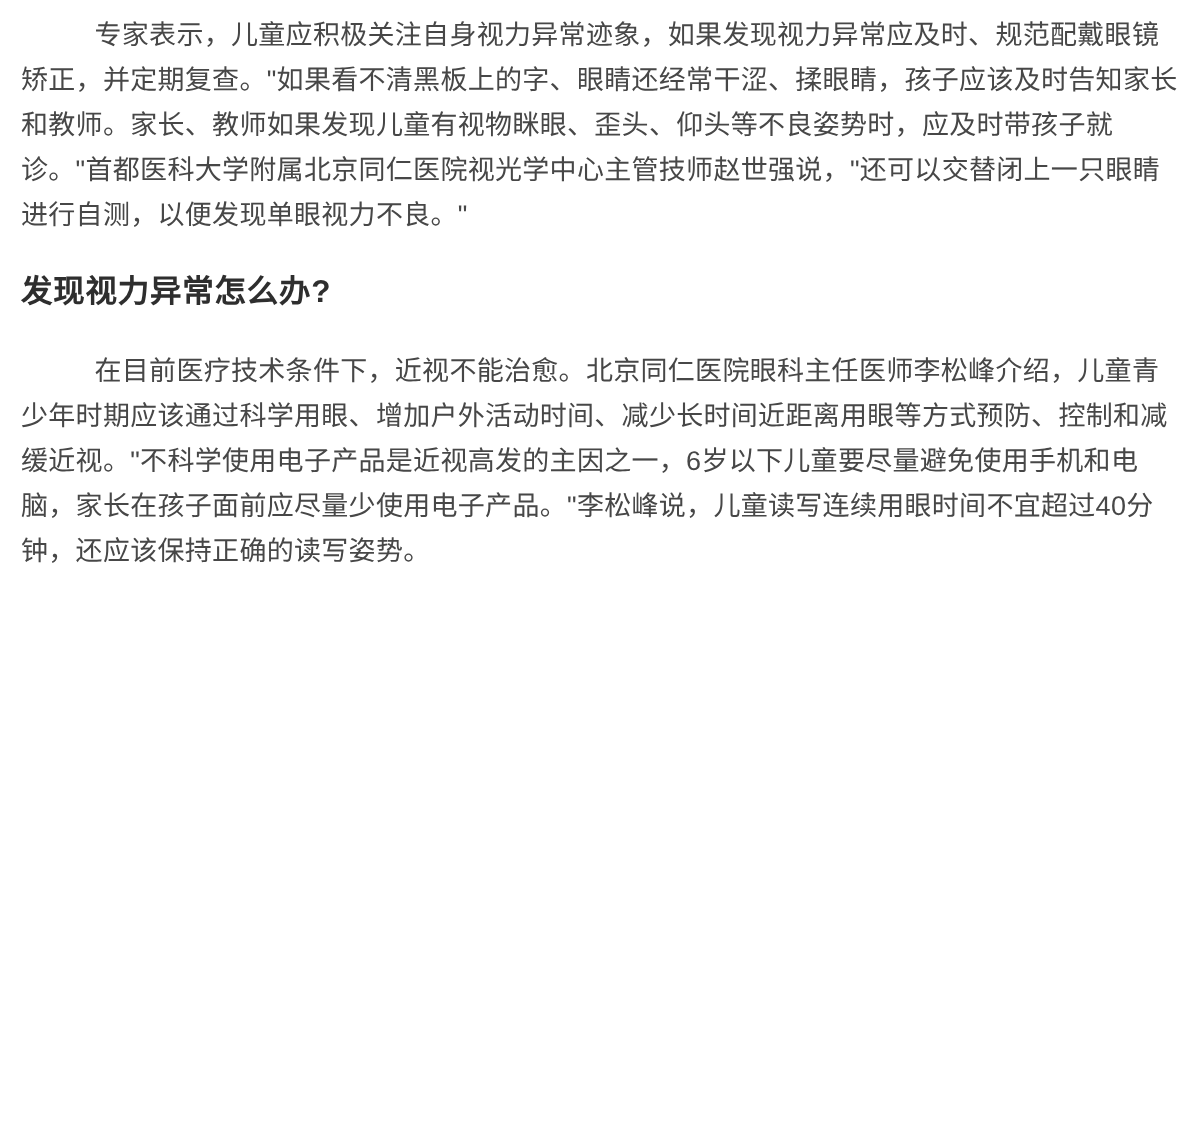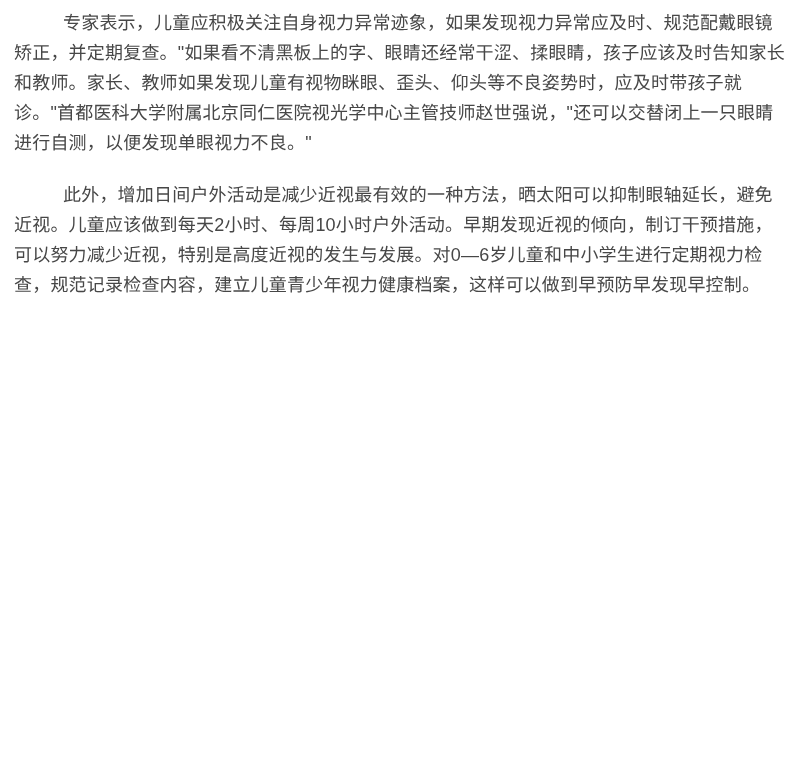--- a/index.html
+++ b/index.html
@@ -38,17 +38,18 @@
     color: #2e2e2e;
     letter-spacing: 0.5px;
   }
 </style>
 </head>
 <body>
 
 <div class="article-page">
   <p class="body-paragraph">专家表示，儿童应积极关注自身视力异常迹象，如果发现视力异常应及时、规范配戴眼镜矫正，并定期复查。"如果看不清黑板上的字、眼睛还经常干涩、揉眼睛，孩子应该及时告知家长和教师。家长、教师如果发现儿童有视物眯眼、歪头、仰头等不良姿势时，应及时带孩子就诊。"首都医科大学附属北京同仁医院视光学中心主管技师赵世强说，"还可以交替闭上一只眼睛进行自测，以便发现单眼视力不良。"</p>
 
+  <h2 class="section-heading">发现视力异常怎么办?</h2>
 
 
+  <p class="body-paragraph">在目前医疗技术条件下，近视不能治愈。北京同仁医院眼科主任医师李松峰介绍，儿童青少年时期应该通过科学用眼、增加户外活动时间、减少长时间近距离用眼等方式预防、控制和减缓近视。"不科学使用电子产品是近视高发的主因之一，6岁以下儿童要尽量避免使用手机和电脑，家长在孩子面前应尽量少使用电子产品。"李松峰说，儿童读写连续用眼时间不宜超过40分钟，还应该保持正确的读写姿势。</p>
 
-  <p class="body-paragraph">此外，增加日间户外活动是减少近视最有效的一种方法，晒太阳可以抑制眼轴延长，避免近视。儿童应该做到每天2小时、每周10小时户外活动。早期发现近视的倾向，制订干预措施，可以努力减少近视，特别是高度近视的发生与发展。对0—6岁儿童和中小学生进行定期视力检查，规范记录检查内容，建立儿童青少年视力健康档案，这样可以做到早预防早发现早控制。</p>
 </div>
 
 </body></html>

